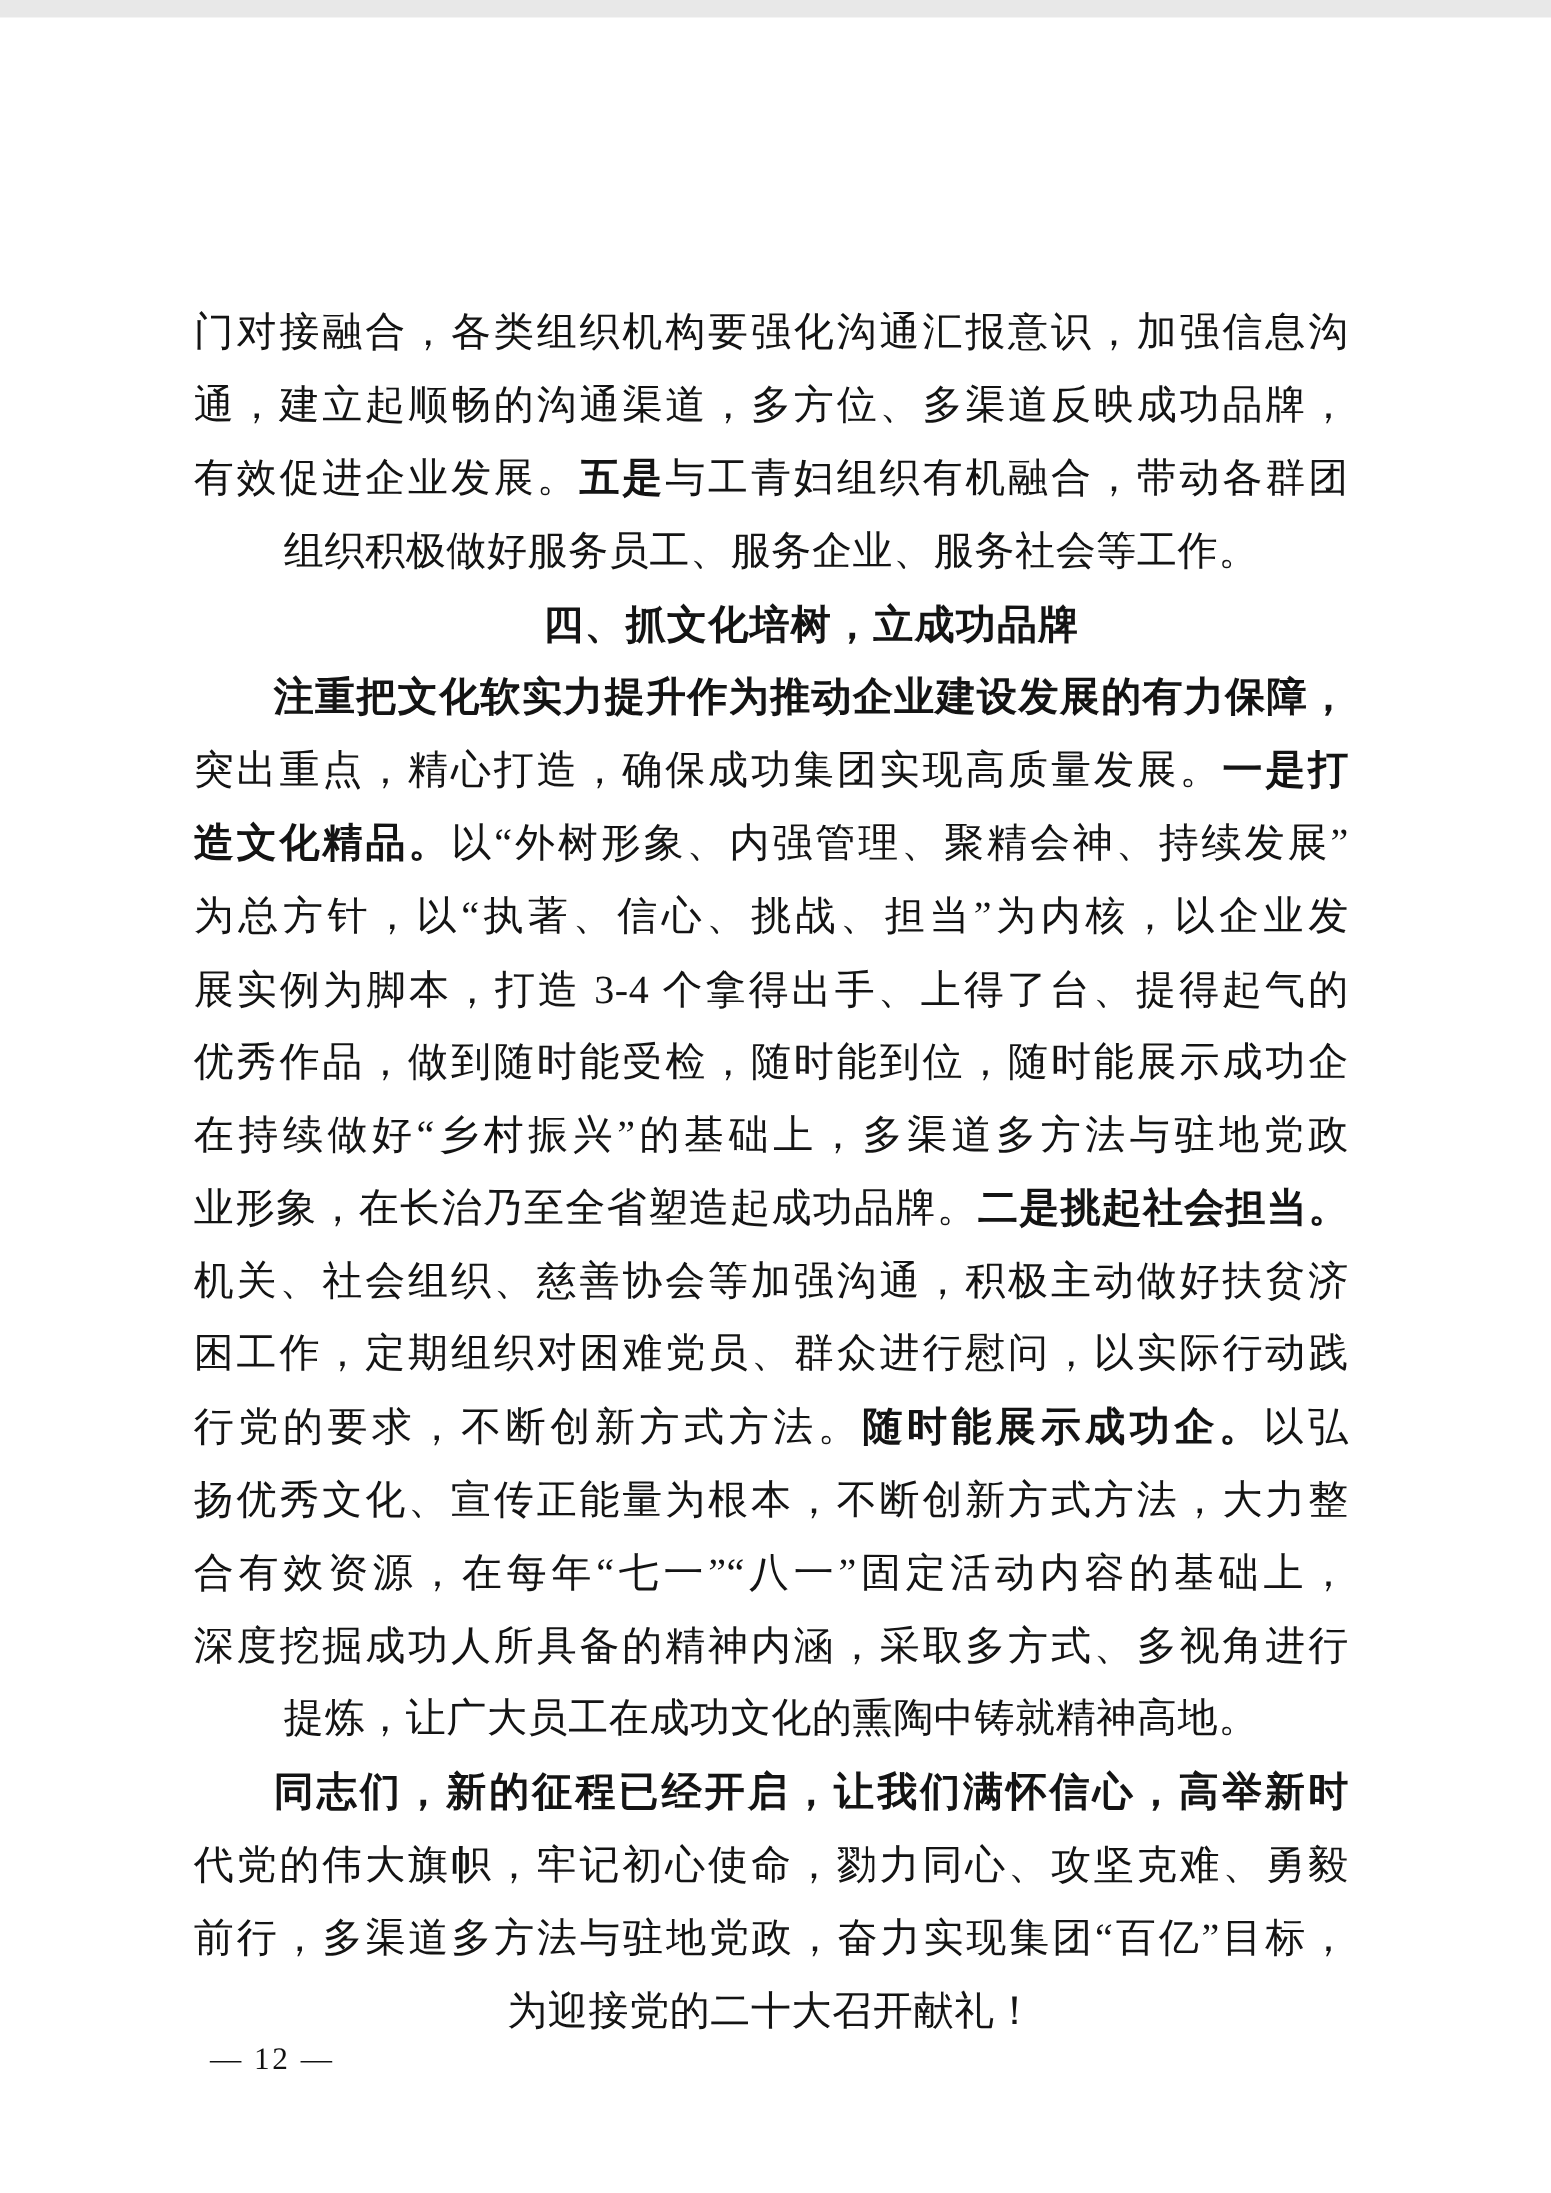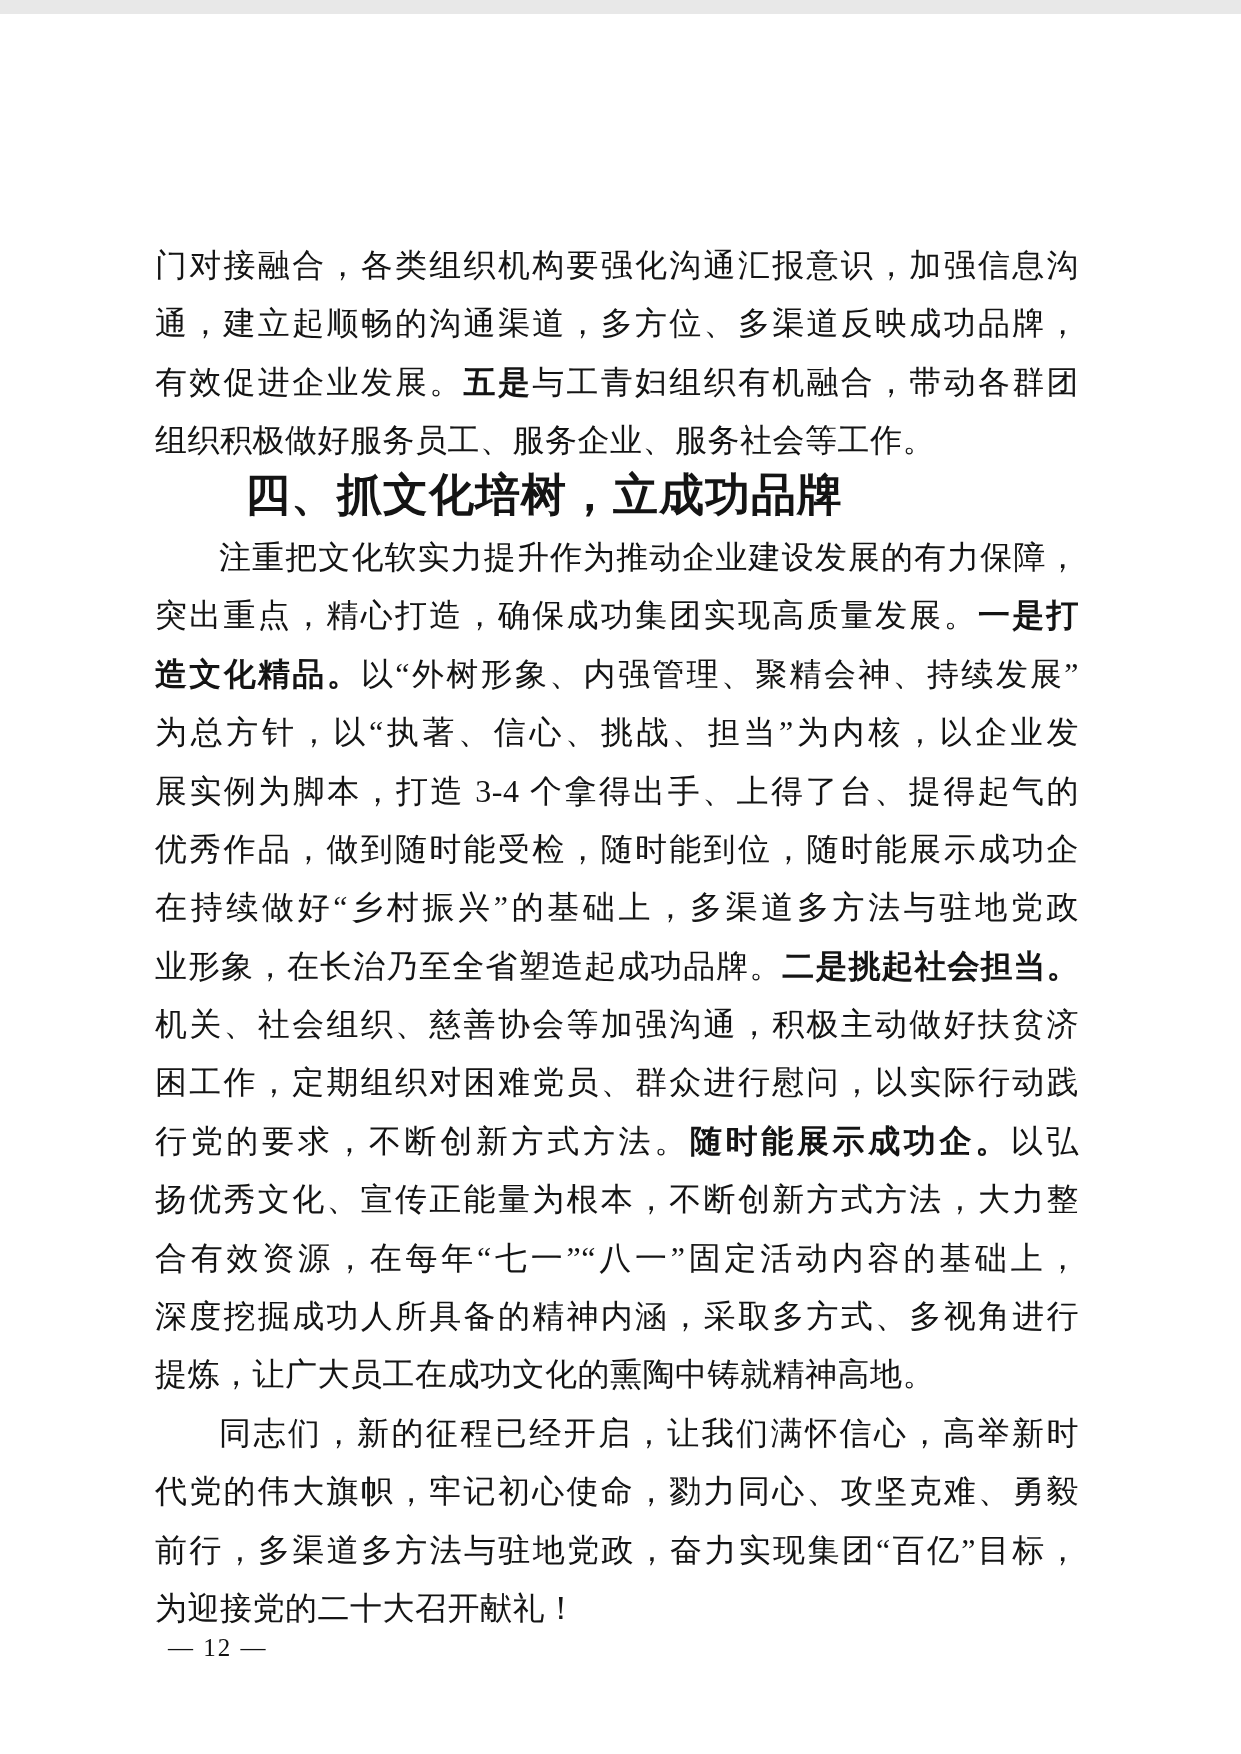--- a/index.html
+++ b/index.html
@@ -20,35 +20,36 @@
   .text-block {
     position: absolute;
     left: 155px;
     top: 222px;
     width: 924px;
   }
   .line {
     height: 58.4px;
     line-height: 58.4px;
     font-size: 32px;
-    text-align: left;
+    text-align: center;
     letter-spacing: 0.5px;
   }
   .line.justify {
     text-align: justify;
     text-align-last: justify;
     text-justify: inter-character;
   }
   .line.indent {
     text-indent: 2em;
+    font-weight: bold;
   }
   .line.heading {
-    font-family: Liberation Mono, monospace;
+    font-family: Liberation Sans, sans-serif;
     font-weight: 700;
-    font-size: 45px;
+    font-size: 32px;
     letter-spacing: 1px;
   }
   .seg.bold {
     font-weight: 700;
   }
   .footer {
     position: absolute;
     left: 168px;
     top: 1620px;
     font-size: 25px;

